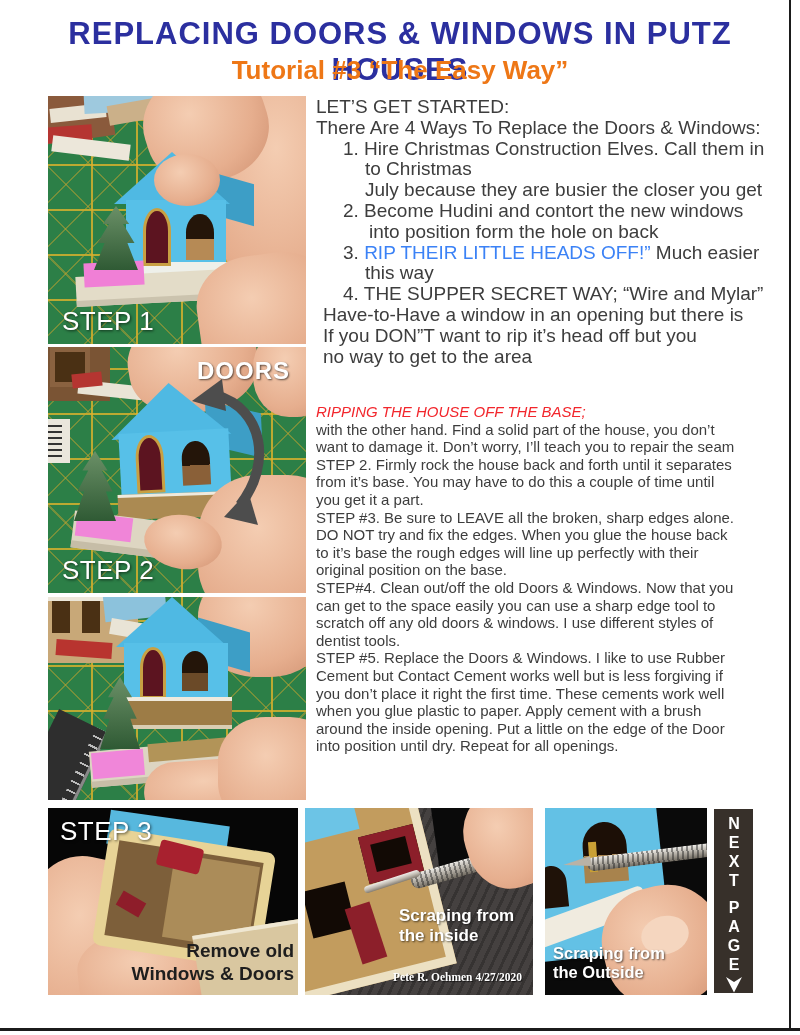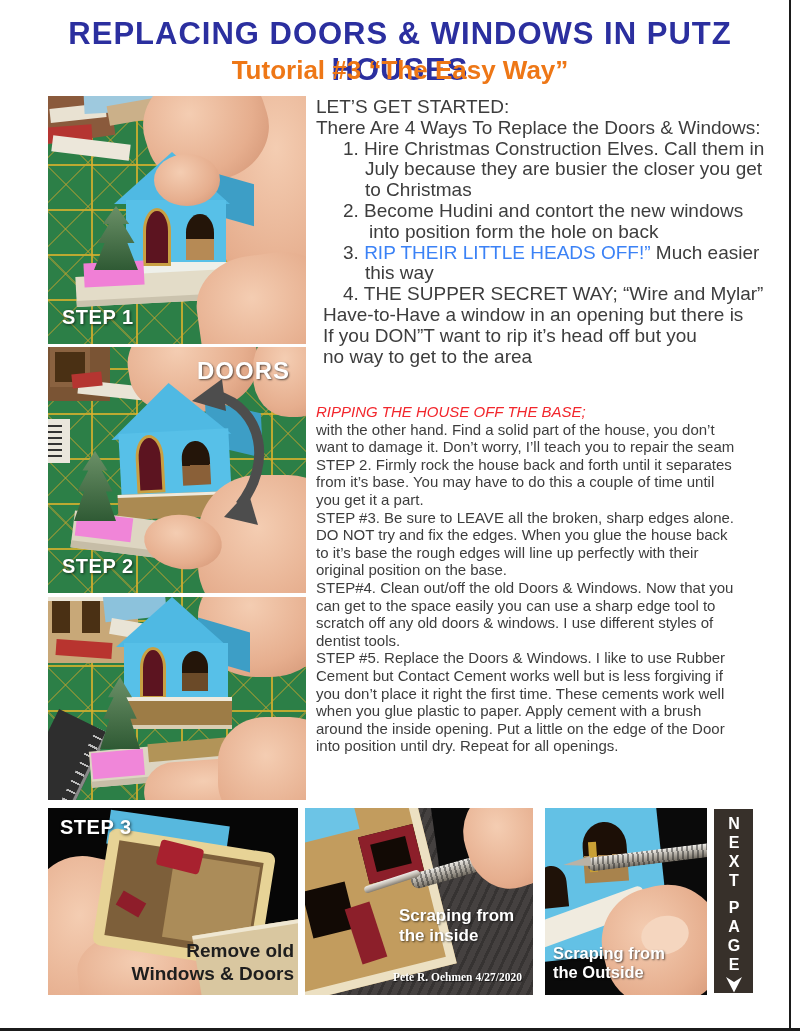--- a/index.html
+++ b/index.html
@@ -19,21 +19,21 @@
   .sec2{position:absolute;left:316px;top:403px;width:480px;font-size:15px;
         line-height:17.6px;color:#3d3d3d;}
   .sec2 .rhead{color:#f2262c;font-style:italic;}
   .photo{position:absolute;overflow:hidden;background:#2c7f47;}
   .mat{background-color:#2c7f47;background-image:
     repeating-linear-gradient(45deg,transparent 0 30px,rgba(205,165,45,.45) 30px 31.5px),
     repeating-linear-gradient(-45deg,transparent 0 30px,rgba(205,165,45,.45) 30px 31.5px),
     repeating-linear-gradient(0deg,transparent 0 43px,rgba(224,180,44,.8) 43px 45px),
     repeating-linear-gradient(90deg,transparent 0 43px,rgba(224,180,44,.8) 43px 45px);}
   .skin{background:radial-gradient(ellipse at 40% 35%,#f4cdb2,#e6ae8e 60%,#cf9070);}
-  .label{position:absolute;color:#fff;font-weight:bold;font-size:20px;
+  .label{position:absolute;color:#fff;font-weight:normal;font-size:26px;
          text-shadow:1px 1px 3px rgba(0,0,0,.65);letter-spacing:.5px;}
   .win{border-radius:50% 50% 0 0 / 40% 40% 0 0;}
   .tree{clip-path:polygon(50% 0,80% 28%,66% 28%,92% 58%,76% 58%,100% 100%,0 100%,24% 58%,8% 58%,34% 28%,20% 28%);
         background:linear-gradient(180deg,#6b9067,#2f5a34);}
   .knurl{background-image:repeating-linear-gradient(90deg,rgba(30,30,30,.45) 0 2px,transparent 2px 5px),
          linear-gradient(180deg,#f0eeea,#b9b4ab 45%,#6f695f);}
   .rod{background:linear-gradient(180deg,#efede9,#c2bcb2 50%,#847d72);}
   .cap-w{position:absolute;color:#fff;font-weight:bold;line-height:1.15;
          text-shadow:1px 1px 2px rgba(0,0,0,.6);}
 </style>
@@ -169,22 +169,22 @@
     <span style="writing-mode:vertical-rl;text-orientation:upright;color:#fff;font-weight:bold;font-size:16px;letter-spacing:2px;margin-top:8px;">PAGE</span>
     <svg width="30" height="26" viewBox="0 0 30 26" style="margin-top:2px;">
       <polygon points="2,0 15,25 28,0 15,8" fill="#ffffff"></polygon>
     </svg>
   </div>
 
   <div class="sec1">
     <div>LET’S GET STARTED:</div>
     <div>There Are 4 Ways To Replace the Doors &amp; Windows:</div>
     <div class="in1">1. Hire Christmas Construction Elves. Call them in</div>
+    <div class="in2">to Christmas</div>
     <div class="in2">July because they are busier the closer you get</div>
-    <div class="in2">to Christmas</div>
     <div class="in1">2. Become Hudini and contort the new windows</div>
     <div class="in2" style="margin-left:53px;">into position form the hole on back</div>
     <div class="in1"><span>3. </span><span class="red">RIP THEIR LITTLE HEADS OFF!”</span><span> Much easier</span></div>
     <div class="in2">this way</div>
     <div class="in1">4. THE SUPPER SECRET WAY; “Wire and Mylar”</div>
     <div class="in1b">Have-to-Have a window in an opening but there is</div>
     <div class="in1b">If you DON”T want to rip it’s head off but you</div>
     <div class="in1b">no way to get to the area</div>
   </div>
 

